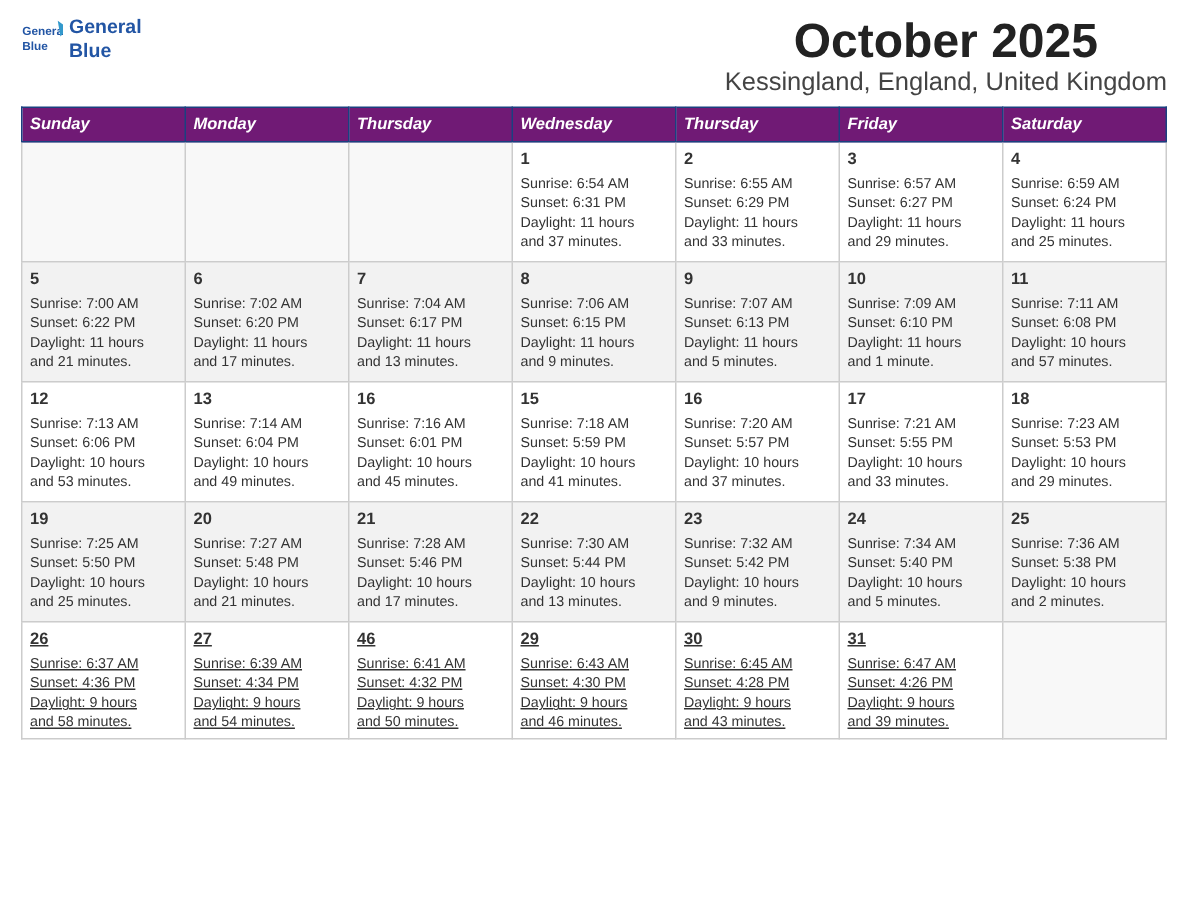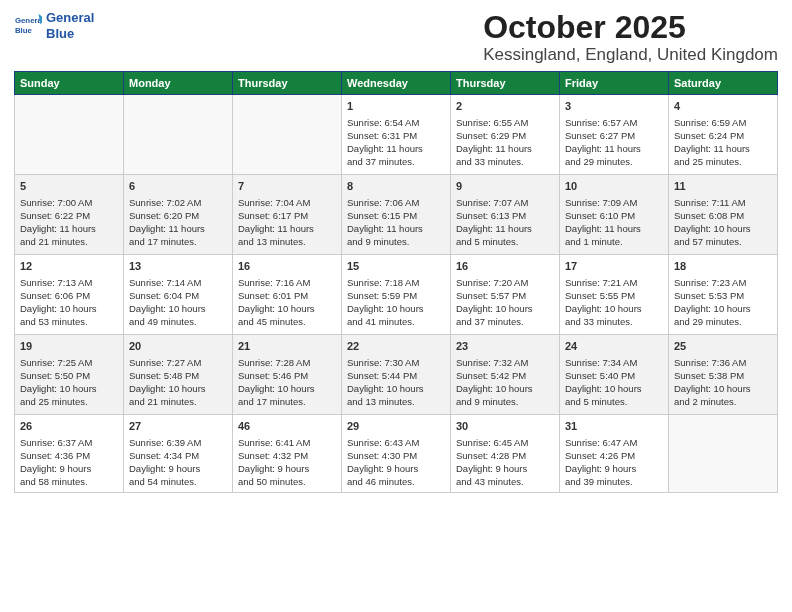--- a/index.html
+++ b/index.html
@@ -34,46 +34,47 @@
       line-height: 1.2;
     }
     .logo-text span {
       color: #2255a4;
     }
     .logo-icon {
       width: 28px;
       height: 28px;
     }
     .title-block {
-      text-align: left;
+      text-align: center;
     }
     .month-title {
       font-size: 32px;
       font-weight: bold;
       color: #222;
       line-height: 1.1;
     }
     .location {
       font-size: 17px;
       color: #444;
     }
     .calendar {
       width: 100%;
       border-collapse: collapse;
       border: 1px solid #ccc;
       font-size: 10px;
     }
     .calendar th {
-      background: #15803d;
+      background: #701a75;
       color: #fff;
       text-align: left;
       padding: 5px 5px;
       font-size: 11px;
       font-weight: bold;
       border: 1px solid #1a4080;
+      font-style: italic;
     }
     .calendar td {
       vertical-align: top;
       border: 1px solid #ccc;
       padding: 4px 5px;
       width: calc(100% / 7);
       height: 80px;
       background: #fff;
       font-size: 10px;
       color: #333;
@@ -91,20 +92,21 @@
       display: block;
       margin-bottom: 2px;
     }
     .day-info {
       font-size: 9.5px;
       color: #333;
       line-height: 1.38;
     }
     .calendar tr:last-child td {
       height: 76px;
+      text-decoration: underline;
     }
   </style>
 </head>
 <body>
 
 <div class="page">
   <div class="header">
     <div class="logo">
       <svg class="logo-icon" viewBox="0 0 32 32" xmlns="http://www.w3.org/2000/svg">
   <rect width="32" height="32" fill="white"></rect>

